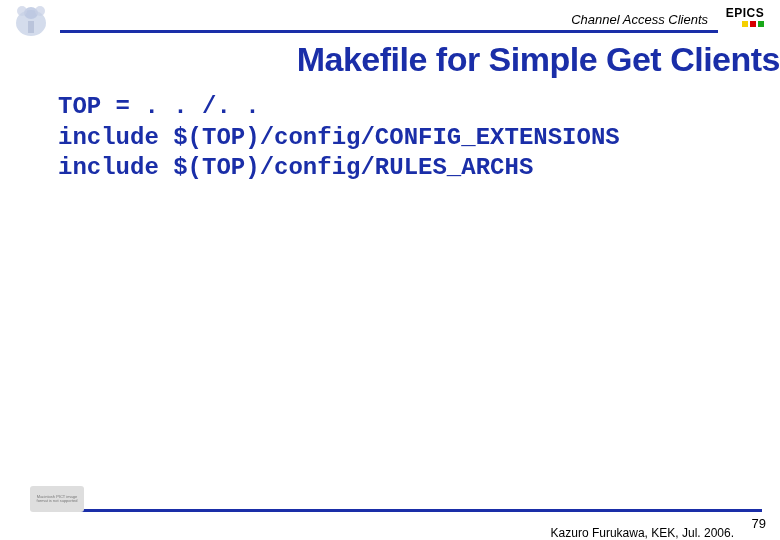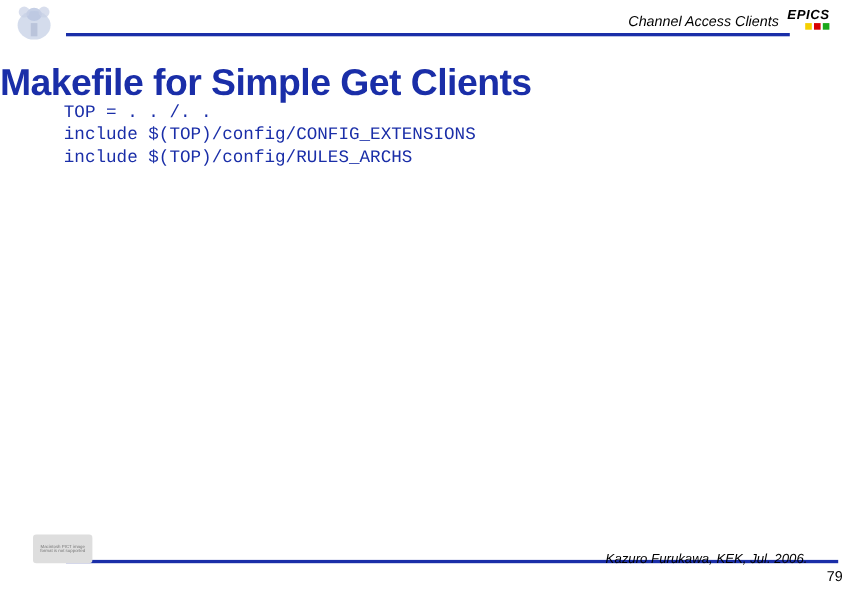--- a/index.html
+++ b/index.html
@@ -4,40 +4,40 @@
 <style>
   * { margin: 0; padding: 0; box-sizing: border-box; }
   html, body { width: 780px; height: 540px; font-family: Arial, Helvetica, sans-serif; background: #fff; overflow: hidden; }
   .slide { position: relative; width: 780px; height: 540px; }
 
   
   .header { position: absolute; top: 0; left: 0; right: 0; height: 42px; }
   .emblem { position: absolute; left: 10px; top: 3px; width: 42px; height: 36px; }
   .emblem svg { width: 42px; height: 36px; }
   .header-label { position: absolute; top: 12px; right: 72px; font-size: 13px; font-style: italic; color: #000; }
-  .epics-logo { position: absolute; right: 24px; top: 6px; width: 42px; height: 28px; font-style: italic; }
+  .epics-logo { position: absolute; right: 14px; top: 6px; width: 42px; height: 28px; }
   .epics-text { font-weight: bold; font-size: 12px; letter-spacing: 0.5px; color: #000; display: block; text-align: center; }
   .epics-blocks { display: flex; justify-content: flex-end; gap: 2px; margin-top: 1px; margin-right: 2px; }
   .epics-blocks .b { width: 6px; height: 6px; }
   .b-yel { background: #f5d000; }
   .b-red { background: #d80000; }
   .b-grn { background: #1aa81a; }
   .header-rule { position: absolute; left: 60px; right: 62px; top: 30px; height: 3px; background: #1a2ea8; }
 
   
-  .title { position: absolute; top: 40px; left: 0; right: 0; text-align: left; font-weight: 900; font-size: 34px; color: #1a2ea8; font-family: Arial, Helvetica, sans-serif; letter-spacing: -0.5px; margin-top: 16px; }
+  .title { position: absolute; top: 40px; left: 0; right: 0; text-align: right; font-weight: 900; font-size: 34px; color: #1a2ea8; font-family: Arial, Helvetica, sans-serif; letter-spacing: -0.5px; }
 
   
-  .code { position: absolute; top: 92px; left: 58px; right: 48px; font-family: "Courier New", Courier, monospace; font-weight: normal; font-size: 16px; line-height: 1.28; color: #1a2ea8; white-space: pre; }
+  .code { position: absolute; top: 92px; left: 58px; right: 48px; font-family: "Courier New", Courier, monospace; font-weight: bold; font-size: 24px; line-height: 1.28; color: #1a2ea8; white-space: pre; }
 
   
   .footer-rule { position: absolute; left: 60px; right: 18px; bottom: 28px; height: 3px; background: #1a2ea8; }
   .img-ph { position: absolute; left: 30px; bottom: 28px; width: 54px; height: 26px; background: #dedede; border-radius: 3px; font-size: 4px; color: #777; display: flex; align-items: center; justify-content: center; text-align: center; padding: 2px; line-height: 1.1; }
   .footer-left { position: absolute; left: 94px; bottom: 9px; font-size: 12px; font-style: italic; color: #000; }
-  .footer-right { position: absolute; right: 46px; bottom: 25px; font-size: 12px; font-style: italic; color: #000; }
+  .footer-right { position: absolute; right: 46px; bottom: 0; font-size: 12px; color: #000; }
   .page-no { position: absolute; right: 14px; bottom: 9px; font-size: 13px; color: #000; }
 </style>
 </head>
 <body>
 
 <div class="slide">
 
   <div class="header">
     <span class="emblem">
       <svg viewBox="0 0 42 36">

